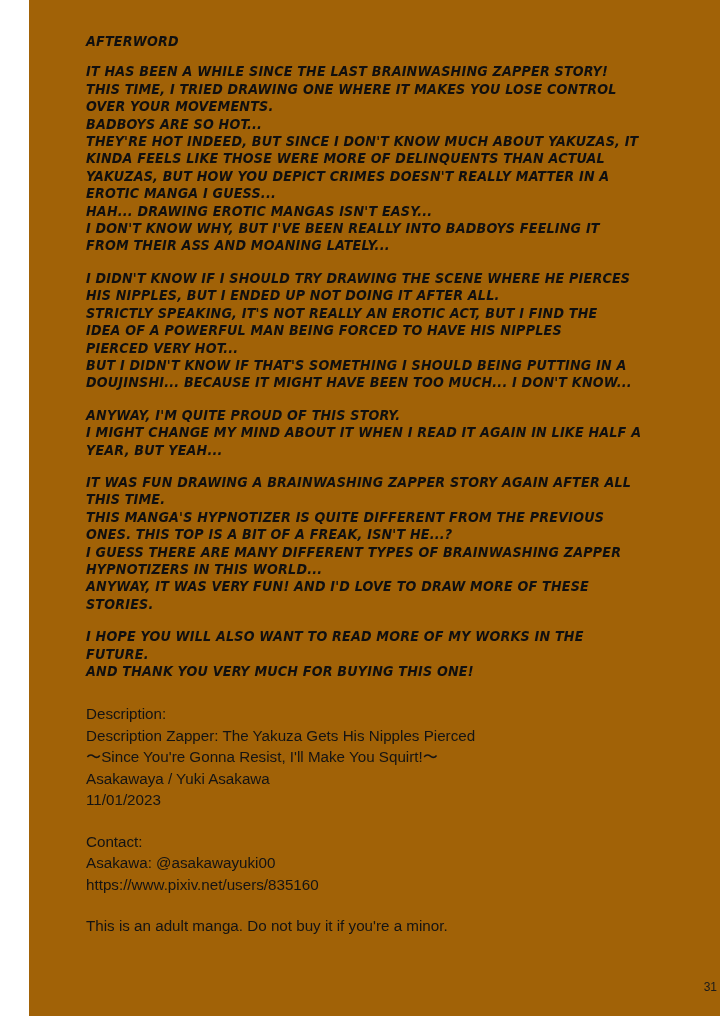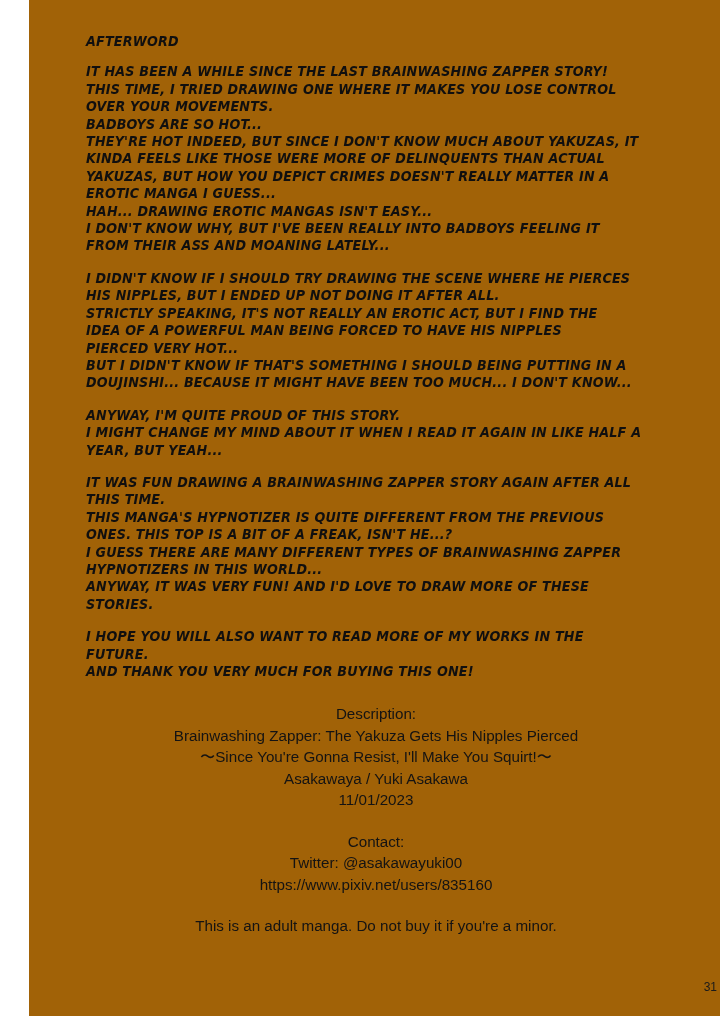--- a/index.html
+++ b/index.html
@@ -55,21 +55,20 @@
     line-height: 21.5px;
     color: #141313;
     margin-top: 24px;
   }
   .typed .block {
     margin-bottom: 20px;
   }
   .typed .line {
     display: block;
     white-space: pre-wrap;
-    text-align: center;
   }
 
   .page-number {
     position: absolute;
     right: 32px;
     bottom: 22px;
     font-family: "Liberation Sans", sans-serif;
     font-size: 12px;
     color: #1a1a1a;
   }
@@ -127,29 +126,29 @@
       <div class="para">
         <span class="line">I HOPE YOU WILL ALSO WANT TO READ MORE OF MY WORKS IN THE</span>
         <span class="line">FUTURE.</span>
         <span class="line">AND THANK YOU VERY MUCH FOR BUYING THIS ONE!</span>
       </div>
     </div>
 
     <div class="typed">
       <div class="block">
         <span class="line">Description:</span>
-        <span class="line">Brainwashing Zapper: The Yakuza Gets His Nipples Pierced</span>
+        <span class="line">Description Zapper: The Yakuza Gets His Nipples Pierced</span>
         <span class="line">〜Since You're Gonna Resist, I'll Make You Squirt!〜</span>
         <span class="line">Asakawaya / Yuki Asakawa</span>
         <span class="line">11/01/2023</span>
       </div>
 
       <div class="block">
         <span class="line">Contact:</span>
-        <span class="line">Twitter: @asakawayuki00</span>
+        <span class="line">Asakawa: @asakawayuki00</span>
         <span class="line">https://www.pixiv.net/users/835160</span>
       </div>
 
       <div class="block">
         <span class="line">This is an adult manga. Do not buy it if you're a minor.</span>
       </div>
     </div>
 
   </div>
 

